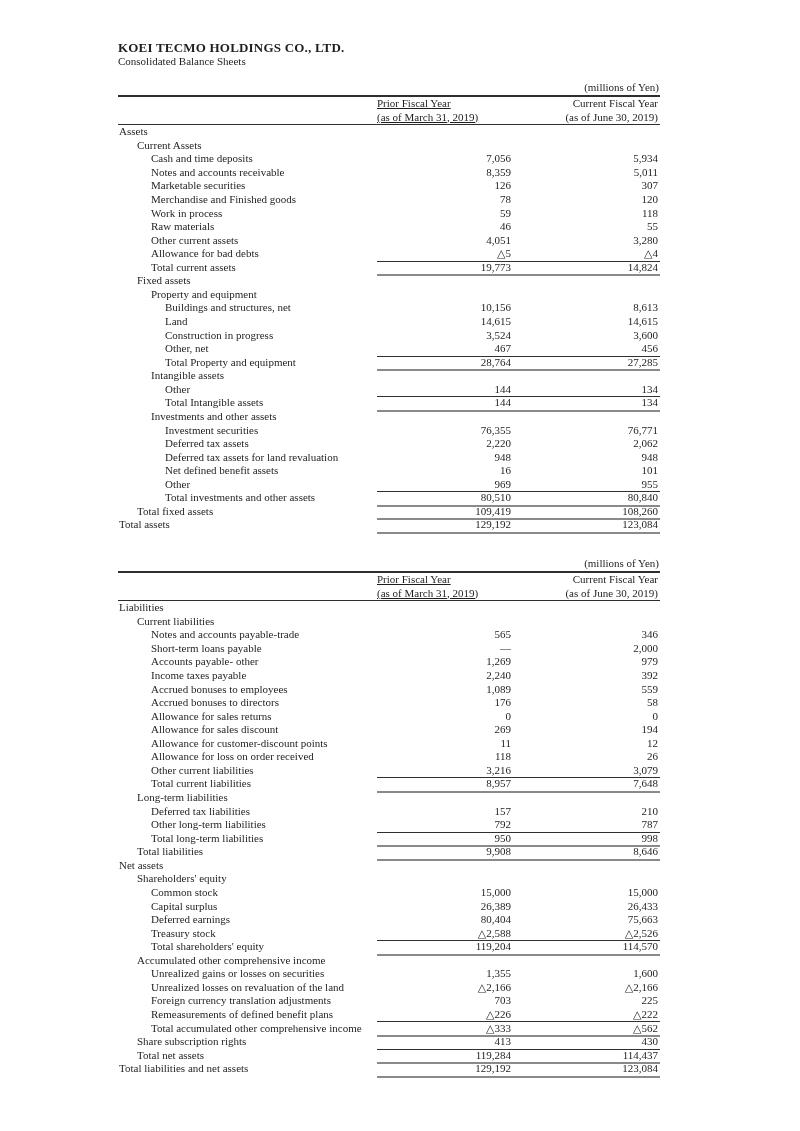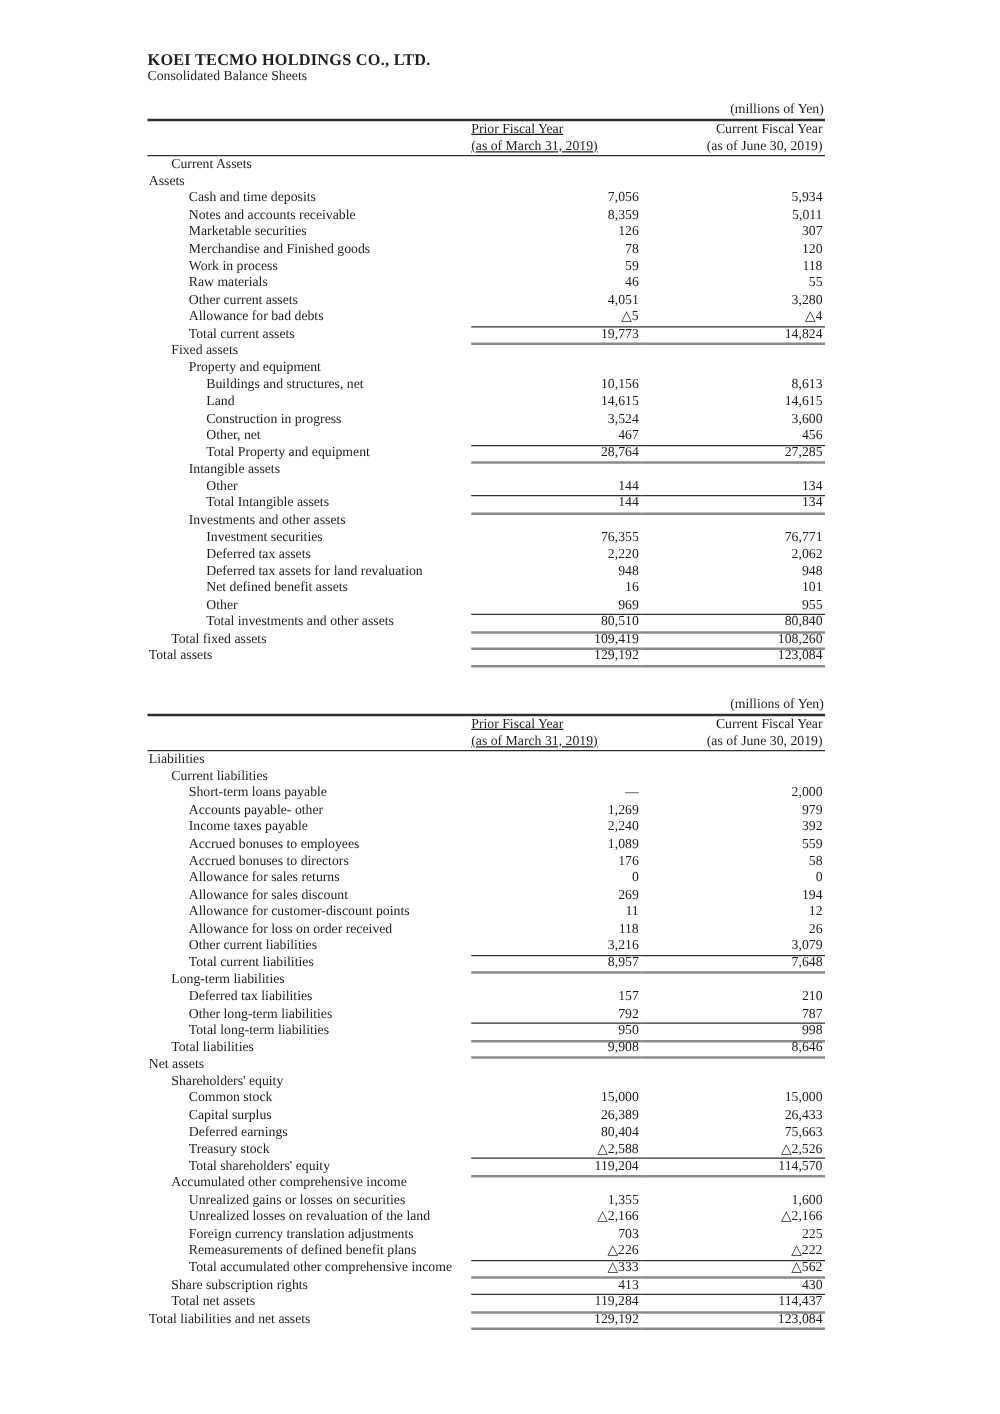--- a/index.html
+++ b/index.html
@@ -83,26 +83,26 @@
           <div class="cell hc2">Current Fiscal Year</div>
         </div>
         <div class="hrow">
           <div class="cell"></div>
           <div class="cell hc1">(as of March 31, 2019)</div>
           <div class="cell hc2">(as of June 30, 2019)</div>
         </div>
       </div>
       <div class="tbody">
           <div class="row">
+            <div class="cell label ind0">Assets</div>
+            <div class="cell num"></div>
+            <div class="cell num"></div>
+          </div>
+          <div class="row">
             <div class="cell label ind1">Current Assets</div>
-            <div class="cell num"></div>
-            <div class="cell num"></div>
-          </div>
-          <div class="row">
-            <div class="cell label ind0">Assets</div>
             <div class="cell num"></div>
             <div class="cell num"></div>
           </div>
           <div class="row">
             <div class="cell label ind2">Cash and time deposits</div>
             <div class="cell num">7,056</div>
             <div class="cell num">5,934</div>
           </div>
           <div class="row">
             <div class="cell label ind2">Notes and accounts receivable</div>
@@ -261,20 +261,25 @@
             <div class="cell label ind0">Liabilities</div>
             <div class="cell num"></div>
             <div class="cell num"></div>
           </div>
           <div class="row">
             <div class="cell label ind1">Current liabilities</div>
             <div class="cell num"></div>
             <div class="cell num"></div>
           </div>
           <div class="row">
+            <div class="cell label ind2">Notes and accounts payable-trade</div>
+            <div class="cell num">565</div>
+            <div class="cell num">346</div>
+          </div>
+          <div class="row">
             <div class="cell label ind2">Short-term loans payable</div>
             <div class="cell num">—</div>
             <div class="cell num">2,000</div>
           </div>
           <div class="row">
             <div class="cell label ind2">Accounts payable- other</div>
             <div class="cell num">1,269</div>
             <div class="cell num">979</div>
           </div>
           <div class="row">

